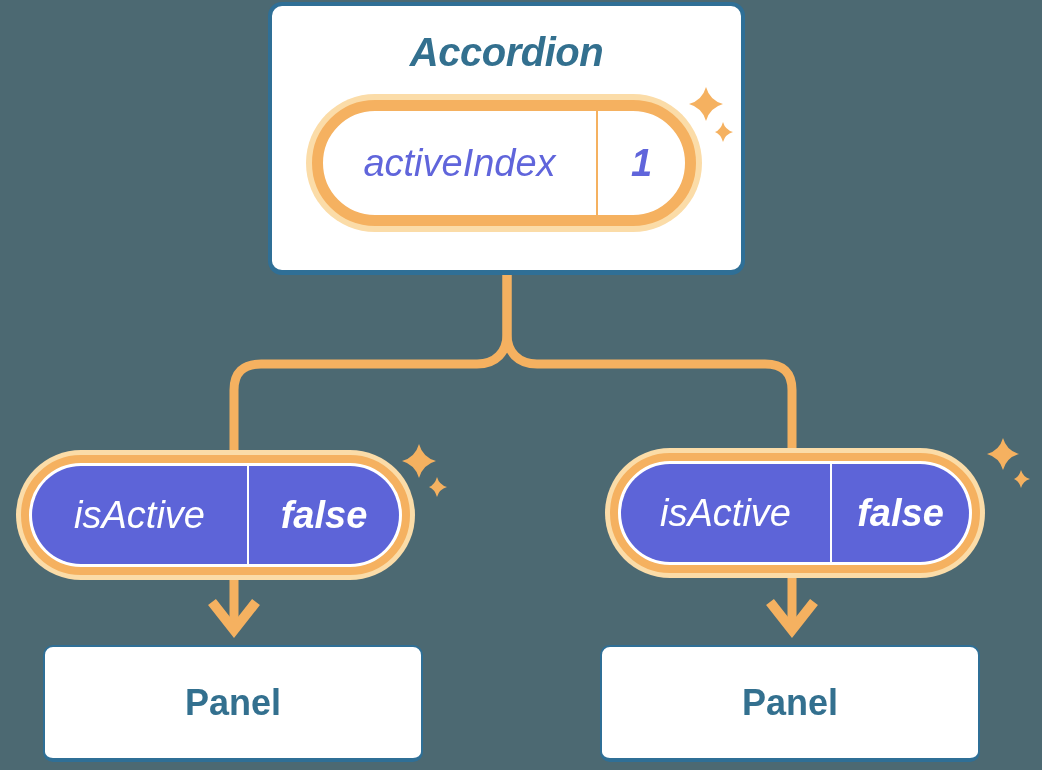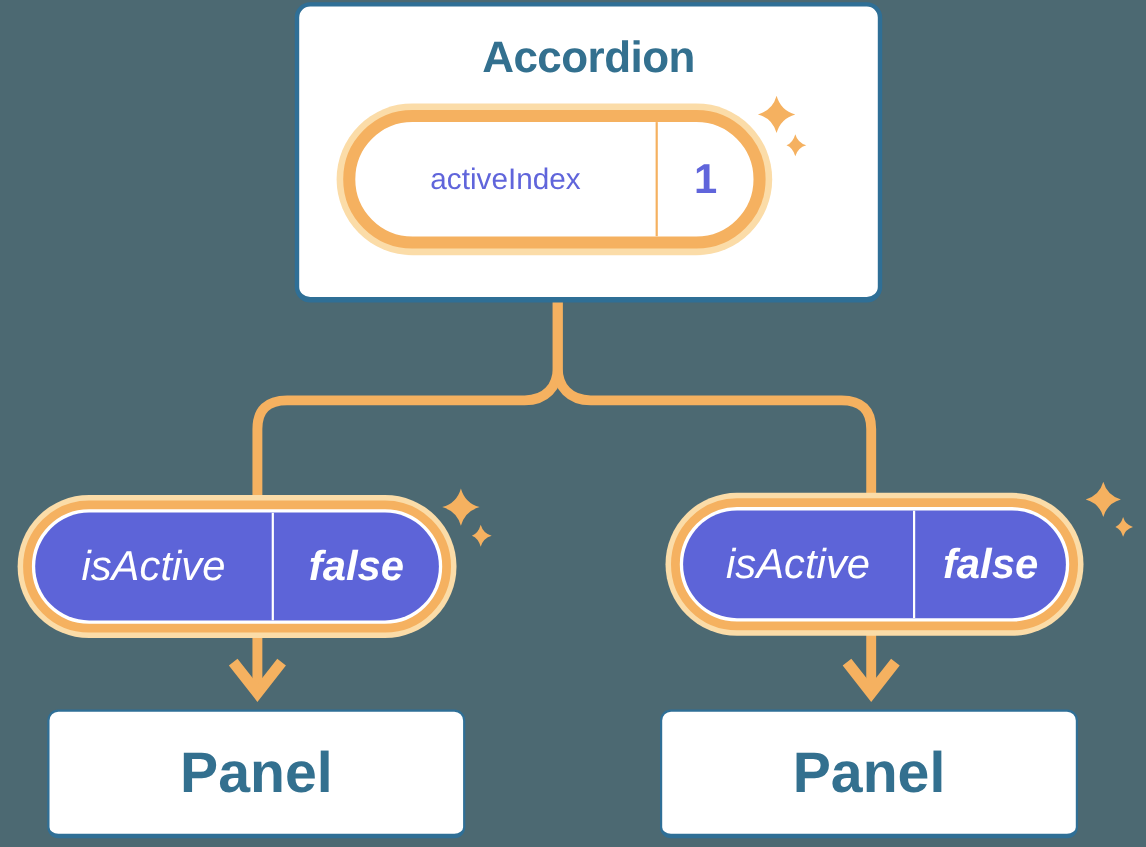--- a/index.html
+++ b/index.html
@@ -22,26 +22,27 @@
   .canvas{position:relative;width:1042px;height:770px;background:var(--background);}
   svg.layer{position:absolute;left:0;top:0;width:1042px;height:770px;pointer-events:none;}
   .layer-lines{z-index:1;}
   .layer-sparkles{z-index:3;}
 
   .connector{fill:none;stroke:var(--orange);stroke-width:9;}
   .arrowhead{fill:none;stroke:var(--orange);stroke-width:10;stroke-linejoin:miter;stroke-linecap:butt;}
   .sparkle{fill:var(--orange);}
 
   .card{
-    position:absolute;left:268px;top:2px;width:534px;height:273px;
+    position:absolute;left:268px;top:2px;width:477px;height:273px;
     background:var(--white);
     border:4px solid var(--blue_border);
     border-bottom-width:5px;
     border-radius:14px;
     z-index:2;
+    font-style:italic;
   }
   .card-title{
     position:absolute;left:0;right:0;top:24px;
     text-align:center;
     font-size:40px;font-weight:600;letter-spacing:-0.5px;
     color:var(--blue);
   }
 
   
   .state-pill{
@@ -51,21 +52,21 @@
     padding:6px;
   }
   .state-pill .ring{
     width:100%;height:100%;
     background:var(--white);
     border:11px solid var(--orange);
     border-radius:70px;
     display:flex;align-items:stretch;overflow:hidden;
   }
   .state-pill .cell{display:flex;align-items:center;justify-content:center;}
-  .state-pill .cell.label{width:273px;font-size:27px;color:var(--purple_text);}
+  .state-pill .cell.label{width:273px;font-size:38px;color:var(--purple_text);}
   .state-pill .cell.value{flex:1;border-left:2px solid var(--orange);font-size:38px;font-weight:700;color:var(--purple_text);}
 
   
   .prop-pill{
     position:absolute;
     background:var(--peach);
     border-radius:70px;
     padding:5px;
     z-index:2;
   }
@@ -90,21 +91,21 @@
   .prop-pill.right{left:605px;top:448px;width:380px;height:130px;}
   .prop-pill.right .cell.label{width:209px;}
 
   .panel{
     position:absolute;top:645px;width:380px;height:117px;
     background:var(--white);
     border:2px solid var(--blue_border);
     border-bottom-width:4px;
     border-radius:10px;
     display:flex;align-items:center;justify-content:center;
-    font-size:52px;font-weight:600;color:var(--blue);
+    font-size:36px;font-weight:600;color:var(--blue);
     z-index:2;
   }
   .panel.left{left:43px;}
   .panel.right{left:600px;}
 </style>
 </head>
 <body>
 
 <div class="canvas">
 

